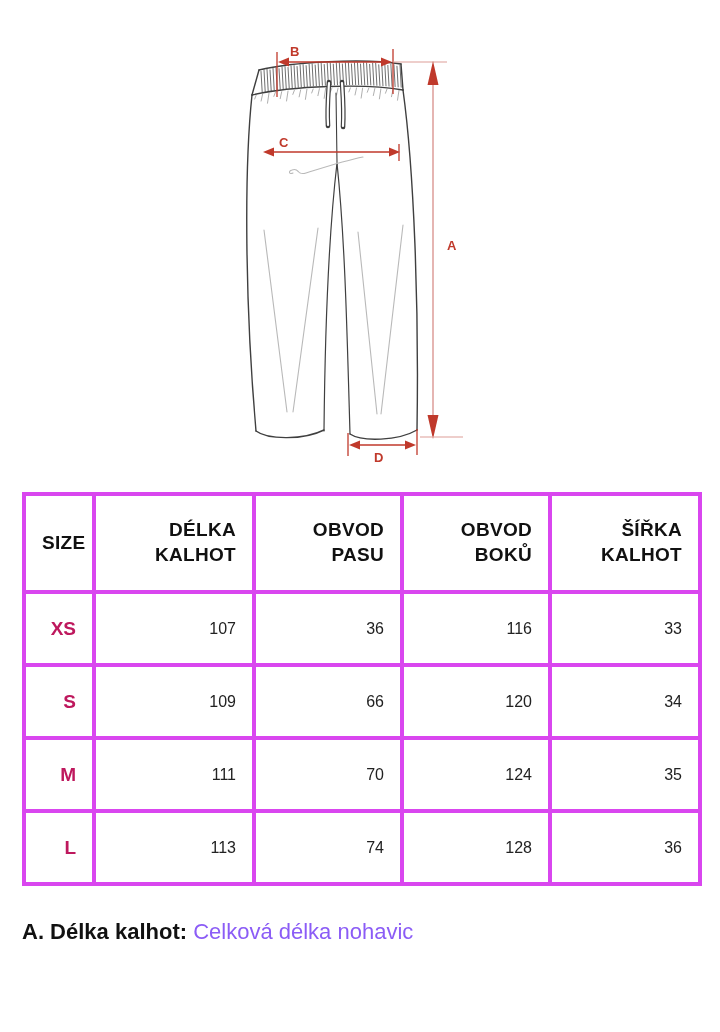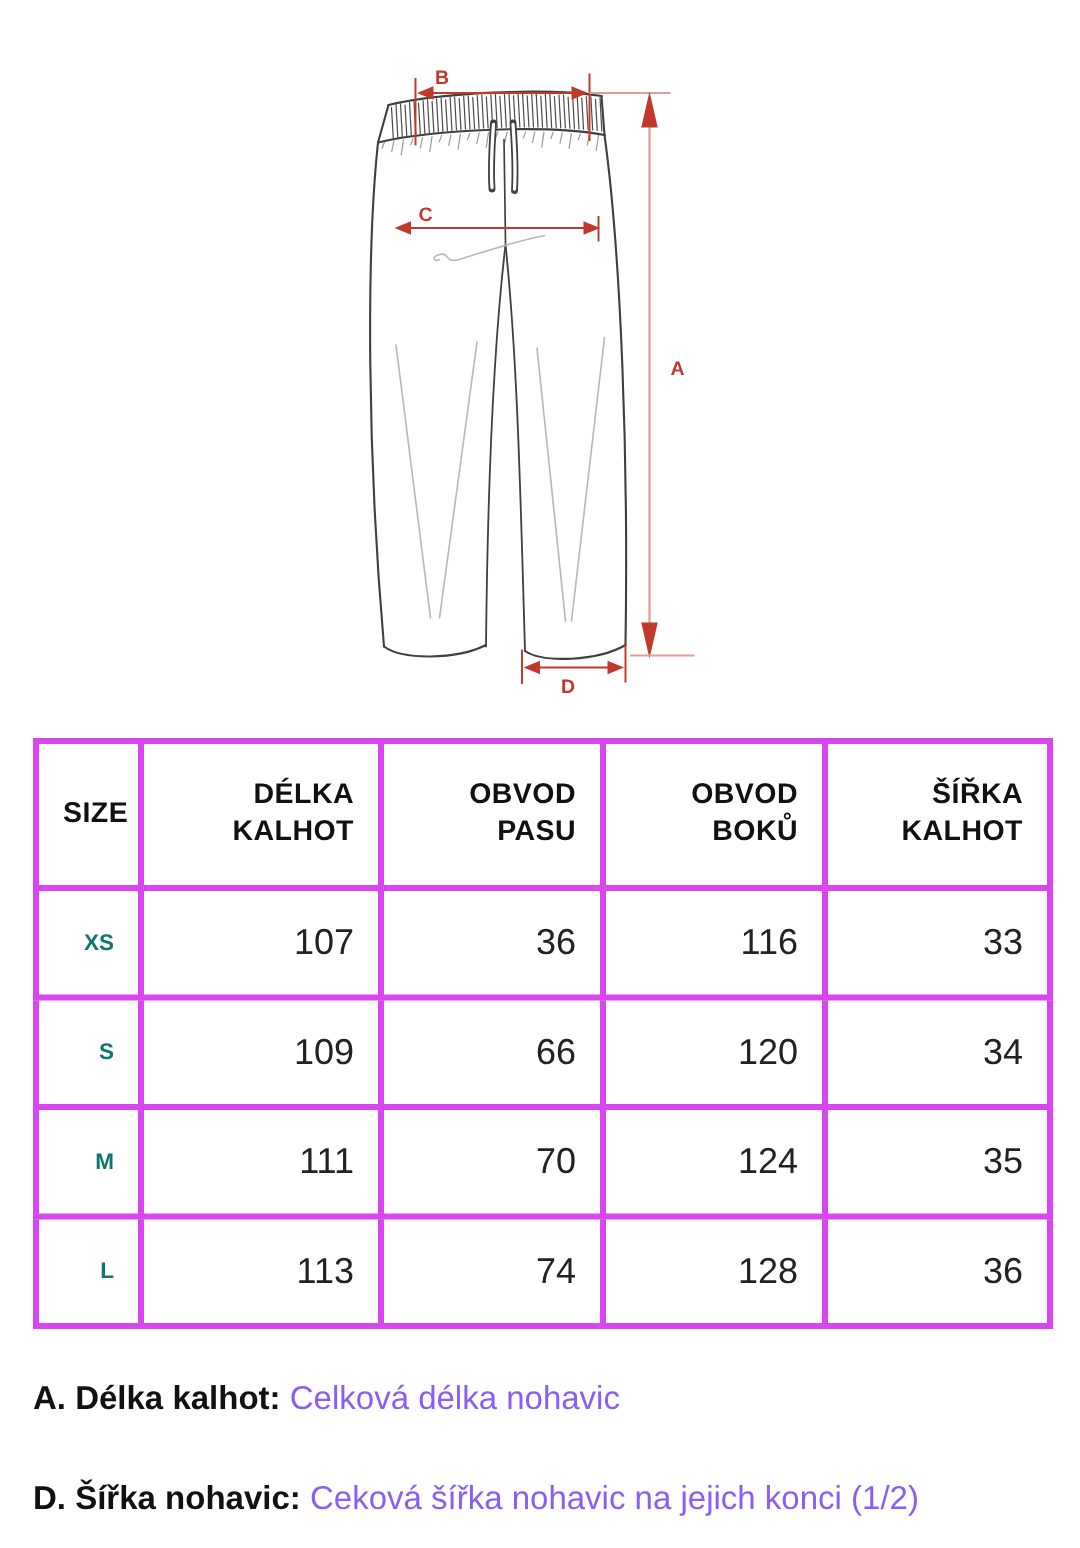--- a/index.html
+++ b/index.html
@@ -15,22 +15,22 @@
     width:676px;margin:14px 22px 0 22px;
   }
   .size-table th,.size-table td{
     border:4px solid #d946ef;text-align:right;vertical-align:middle;
     padding:16px;
   }
   .size-table th{
     height:62px;font-size:19px;font-weight:bold;letter-spacing:.3px;
     line-height:1.3;color:#111;
   }
-  .size-table td{height:37px;font-size:24px;font-weight:400;color:#222;}
-  .size-table td.size-col{font-weight:bold;font-size:15px;color:#0f766e;}
+  .size-table td{height:37px;font-size:16px;font-weight:400;color:#222;}
+  .size-table td.size-col{font-weight:bold;font-size:19px;color:#be185d;}
   .legend{margin:34px 22px 0 22px;}
   .legend-item{margin:0 0 44px 0;font-size:22px;line-height:1.05;white-space:nowrap;}
   .lt{font-weight:bold;color:#111;margin-top:10px;}
   .ld{font-weight:400;color:#8b5cf6;}
 </style>
 </head>
 <body>
 
 <div class="sheet">
 
@@ -219,16 +219,15 @@
         <td>113</td>
         <td>74</td>
         <td>128</td>
         <td>36</td>
       </tr>
     </tbody>
   </table>
 
   <div class="legend">
     <p class="legend-item"><span class="lt">A. Délka kalhot:</span> <span class="ld">Celková délka nohavic</span></p>
-    <p class="legend-item"><span class="lt">D. Šířka nohavic:</span> <span class="ld">Ceková šířka nohavic na jejich konci (1/2)</span></p>
   </div>
 
 </div>
 
 </body></html>

